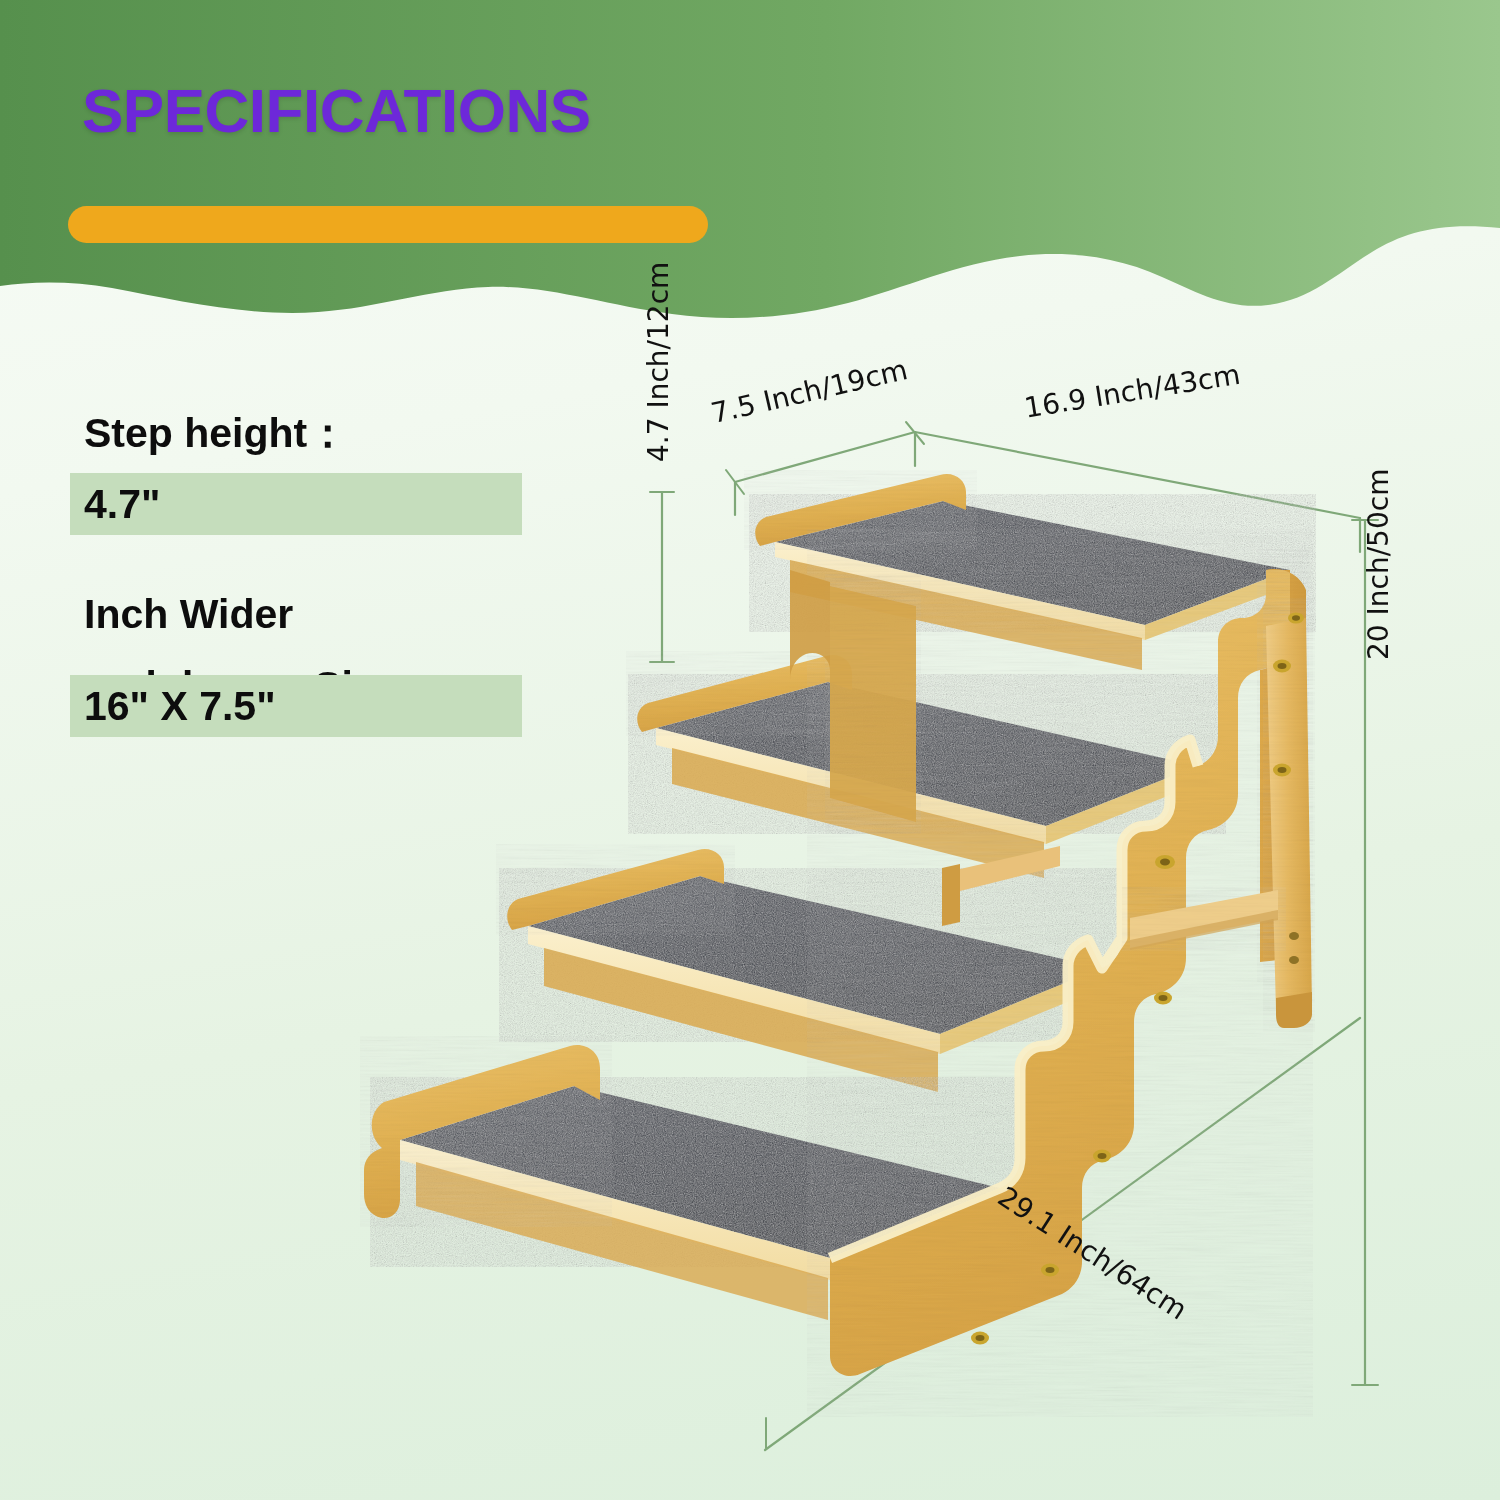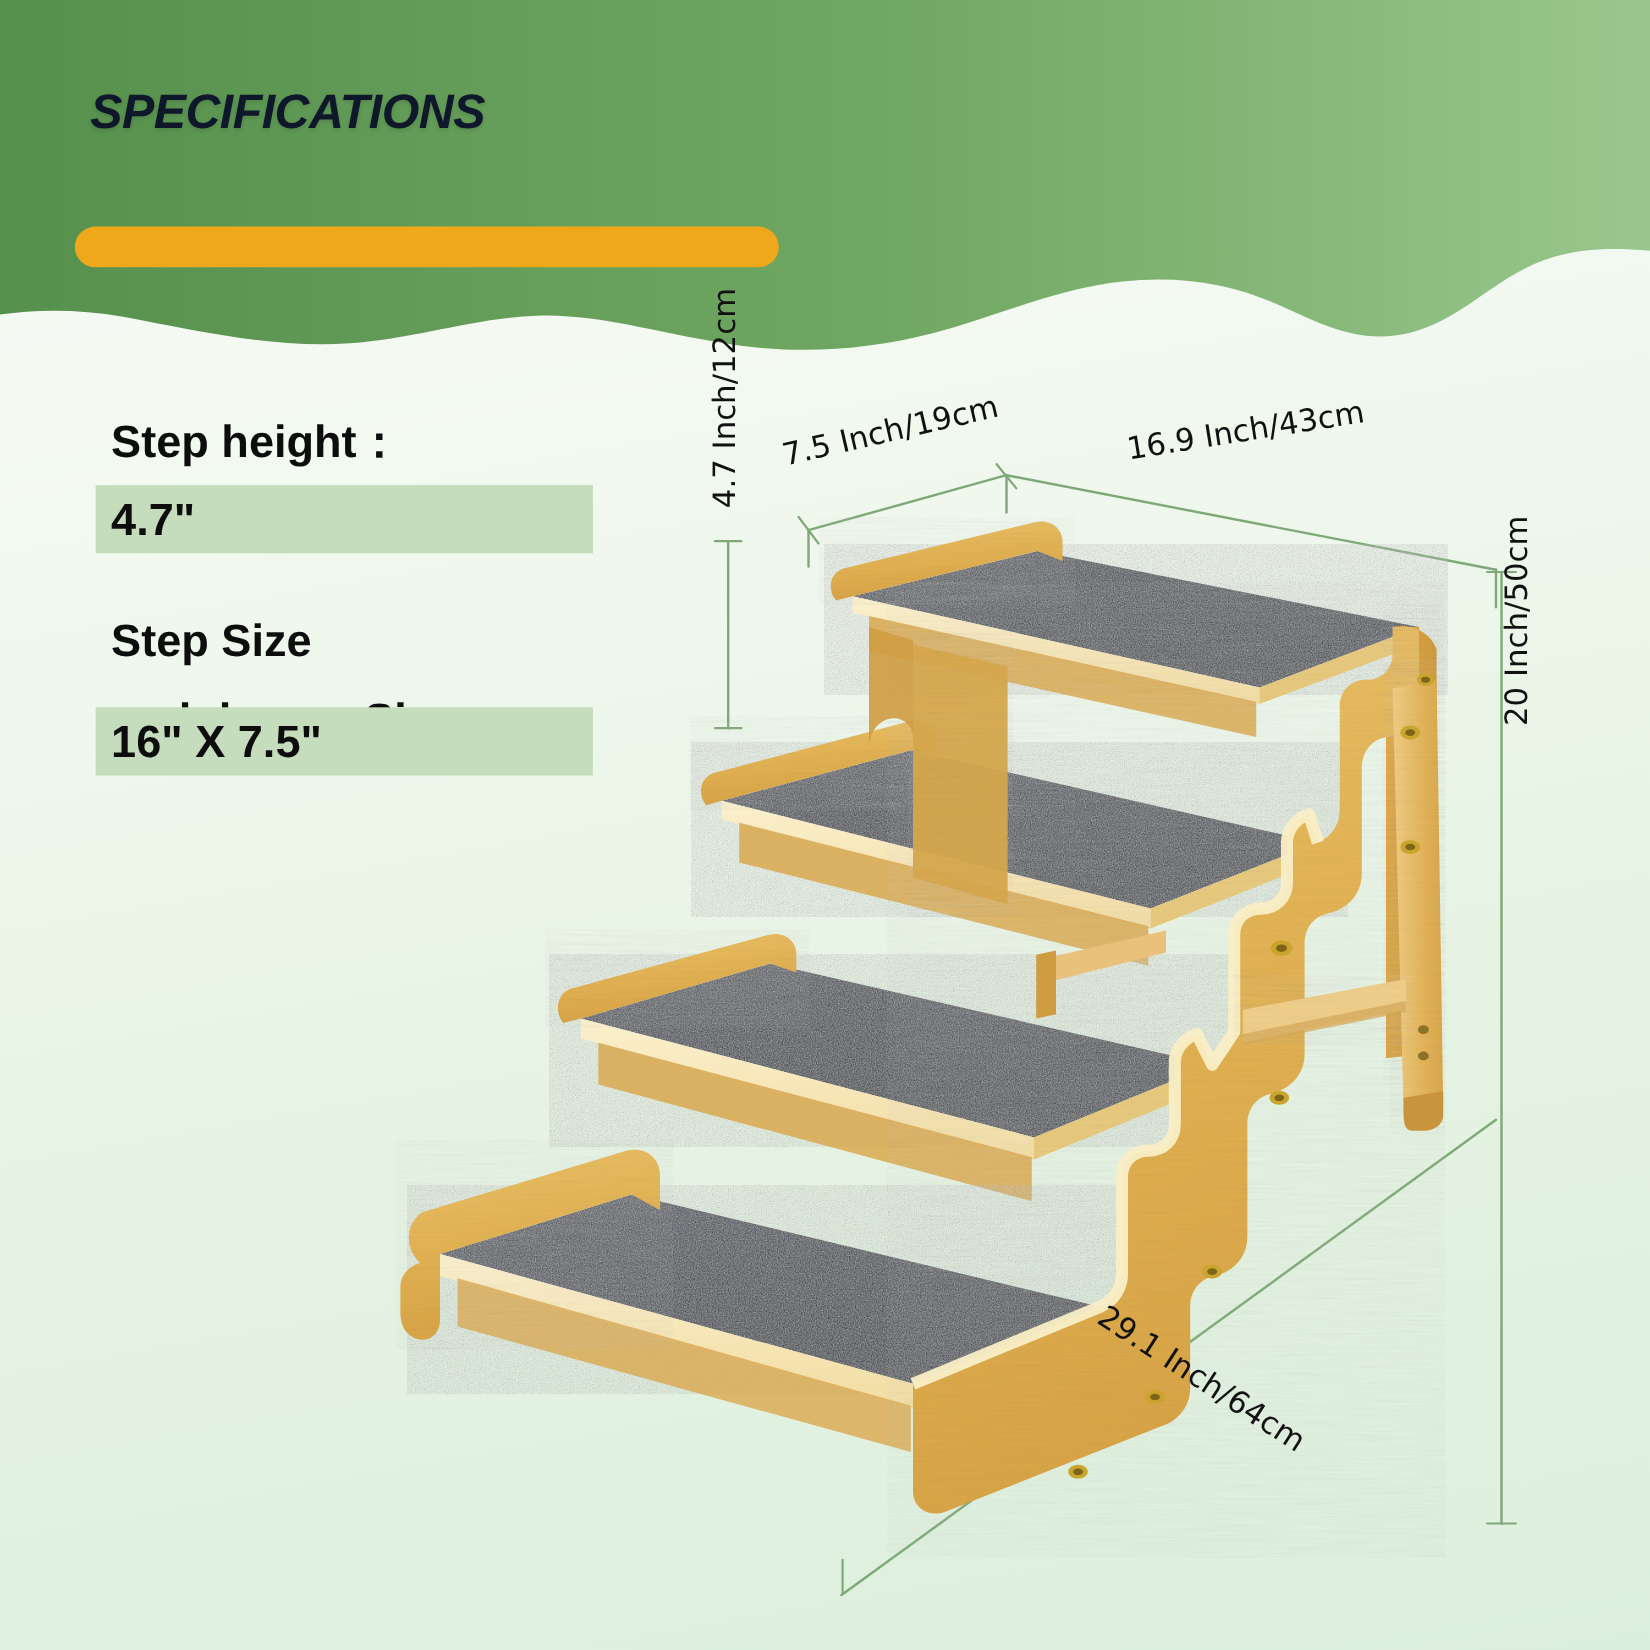--- a/index.html
+++ b/index.html
@@ -8,33 +8,32 @@
     font-family:"Liberation Sans","DejaVu Sans",sans-serif;
     background:linear-gradient(170deg,#f8fcf7 0%,#f2f9f0 28%,#e6f3e3 62%,#dcefdc 100%);
   }
   #stage{position:absolute;inset:0;}
 
   
   .header-wrap{position:absolute;left:0;top:0;width:1500px;height:340px;}
   .header-wrap svg{display:block;}
   .header-text{
     position:absolute;left:82px;top:78px;width:900px;
-    color:#0f172a;font-weight:700;font-size:44px;line-height:1.08;
+    color:#6d28d9;font-weight:700;font-size:62px;line-height:1.08;
     letter-spacing:-0.5px;z-index:4;
     text-shadow:0 2px 4px rgba(0,0,0,.13);
-    font-style:italic;
   }
   .header-line{display:block;white-space:nowrap;}
   .title-underline{
     position:absolute;left:68px;top:206px;width:640px;height:37px;
     background:#efa81c;border-radius:19px;z-index:3;
   }
 
   
-  .spec{position:absolute;left:84px;top:376px;width:470px;z-index:6;margin-left:17px;}
+  .spec{position:absolute;left:84px;top:408px;width:470px;z-index:6;}
   .spec-label{
     font-size:41px;font-weight:700;color:#0d0d0d;line-height:1.22;
     white-space:nowrap;margin:0 0 4px 0;
   }
   .spec-value-band{
     position:absolute;left:-14px;width:452px;background:#c5ddbc;
   }
   .band1{top:65px;height:62px;}
   .band2{top:267px;height:62px;}
   .spec-value{
@@ -92,21 +91,21 @@
   </div>
 
   <div class="spec">
     <div class="spec-value-band band1"></div>
     <div class="spec-value-band band2"></div>
 
     <div class="spec-label">Step height：</div>
     <div class="spec-value val1">4.7"</div>
 
     <div style="height:127px"></div>
-    <div class="spec-label">Step Size</div>
+    <div class="spec-label">Inch Wider</div>
     <div style="height:18px"></div>
     <div class="spec-label">and deeper Size：</div>
     <div class="spec-value val2">16" X 7.5"</div>
   </div>
 
   <div class="product">
     <svg width="1140" height="1110" viewBox="0 0 1140 1110" xmlns="http://www.w3.org/2000/svg">
       <defs>
         <linearGradient id="woodSide" x1="0" y1="0" x2="0.25" y2="1">
           <stop offset="0" stop-color="#f3d79a"></stop>

